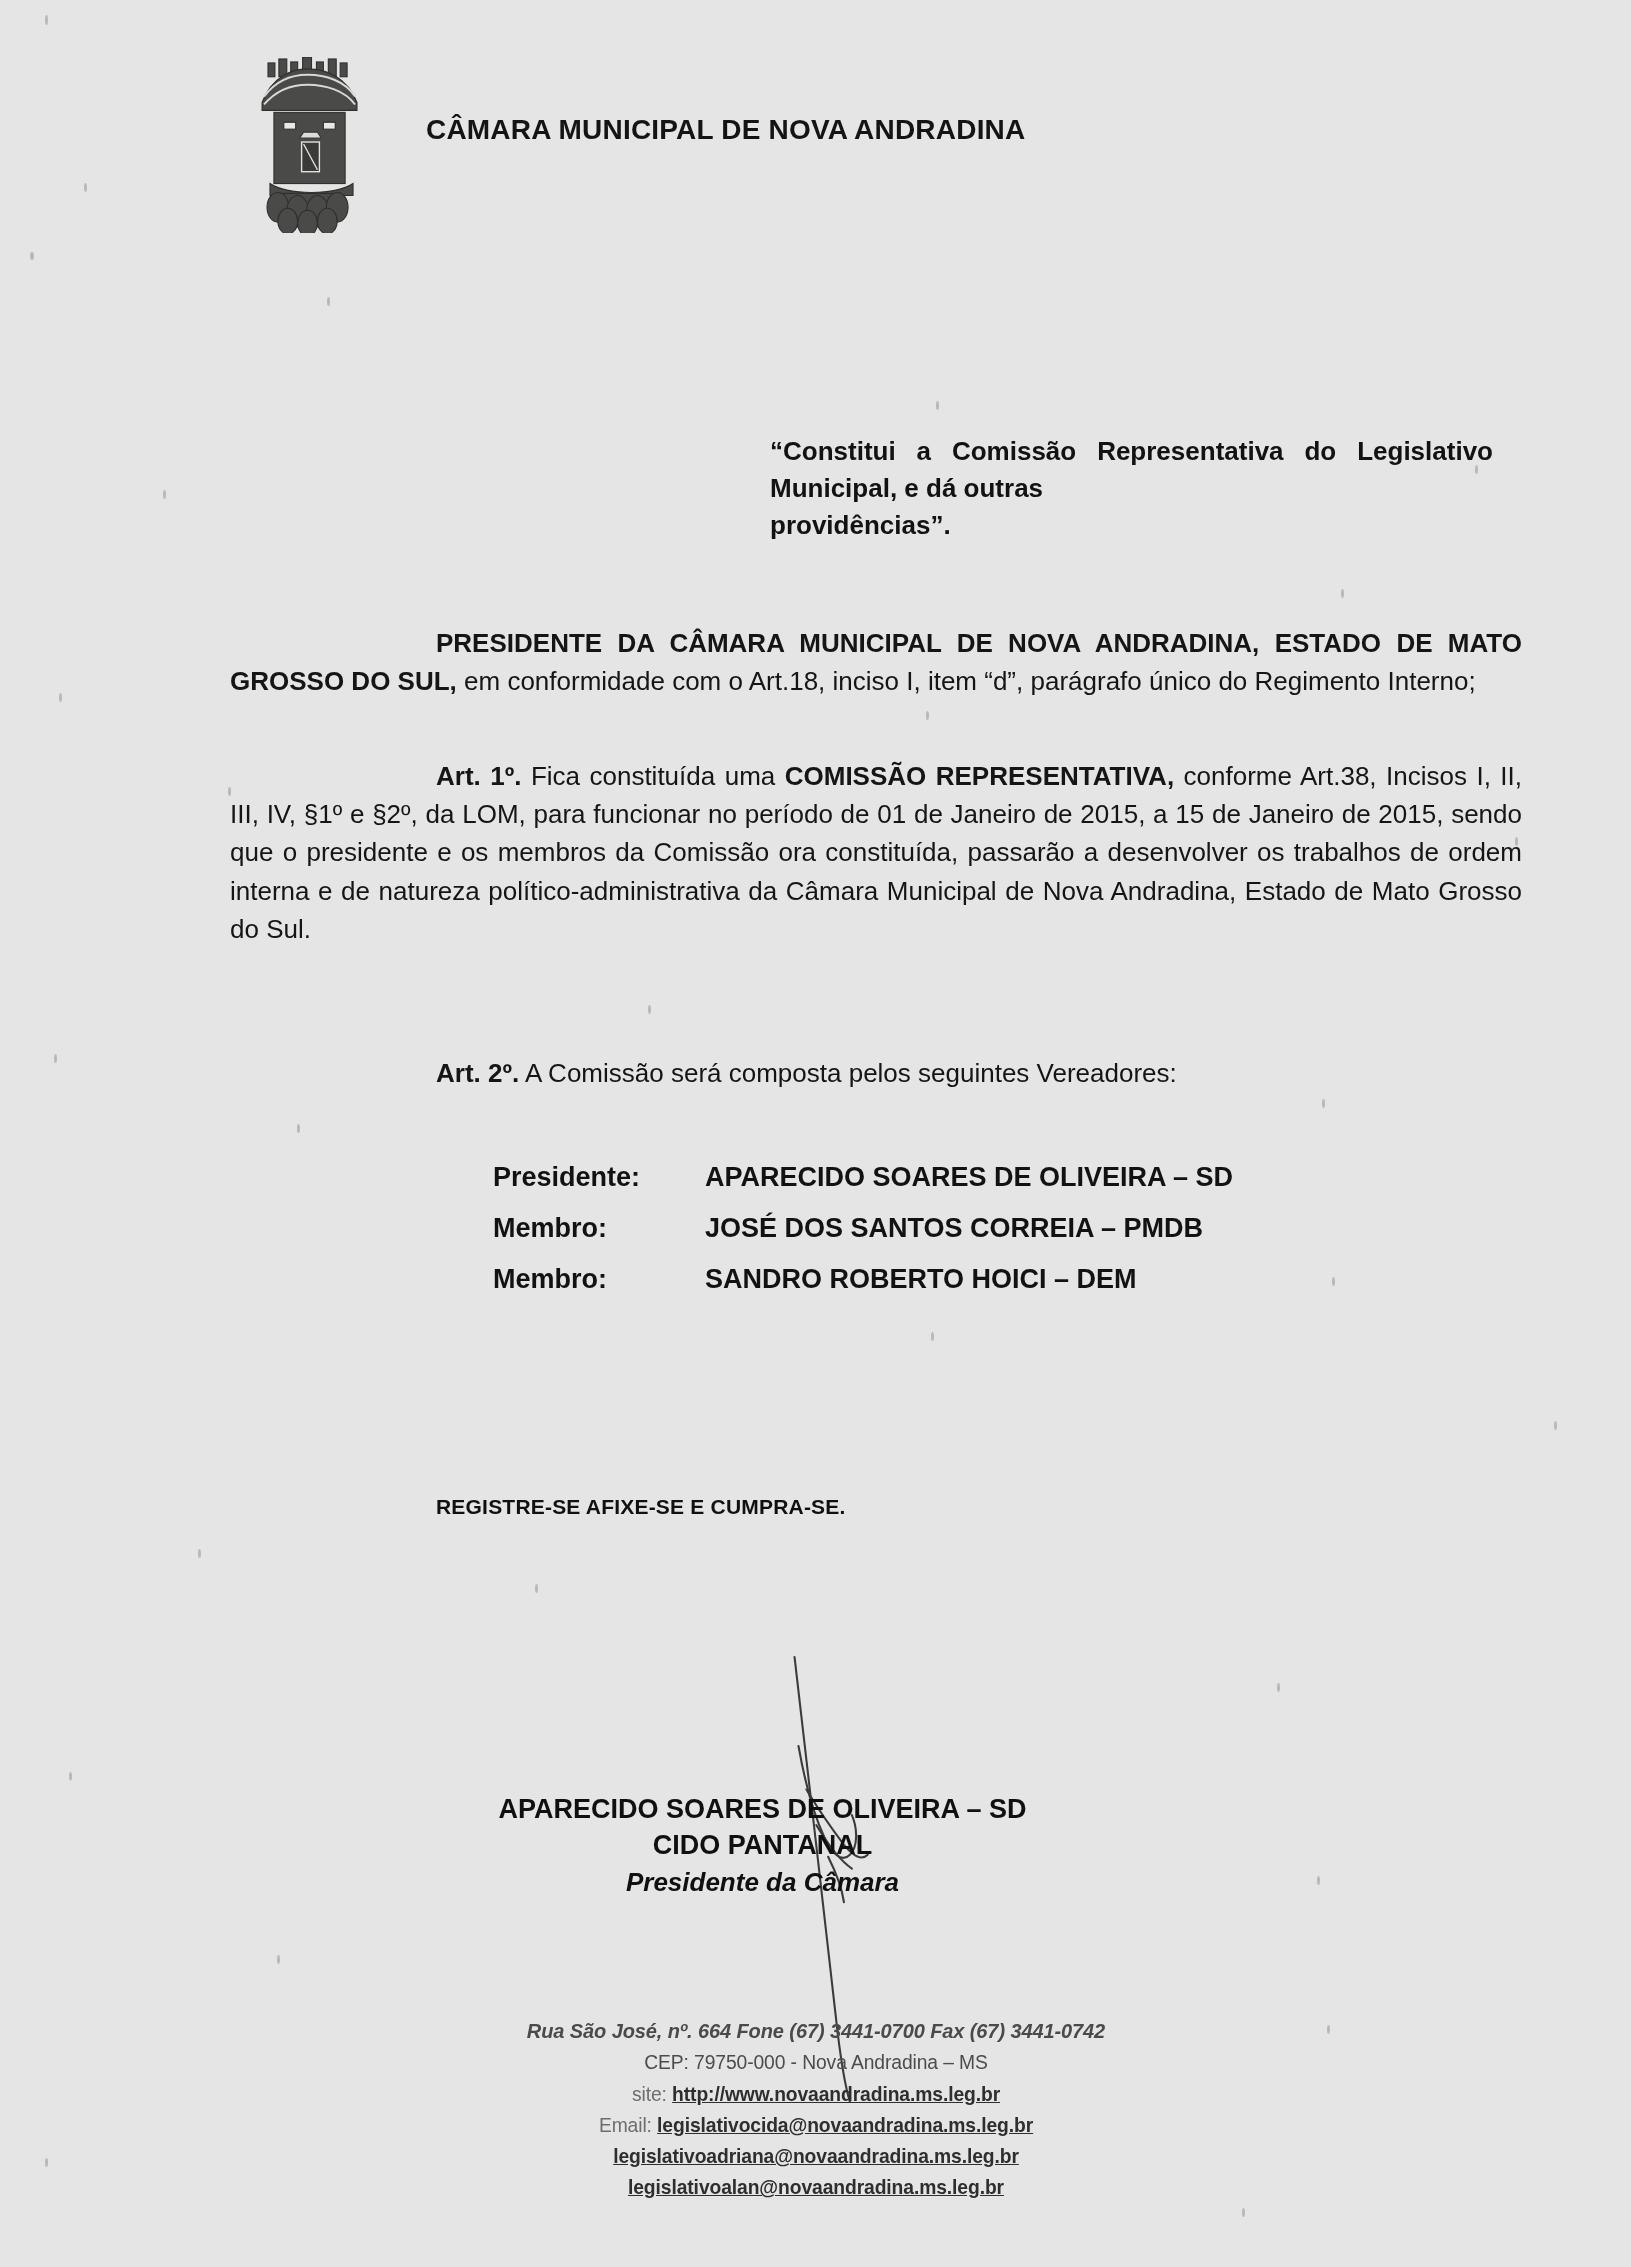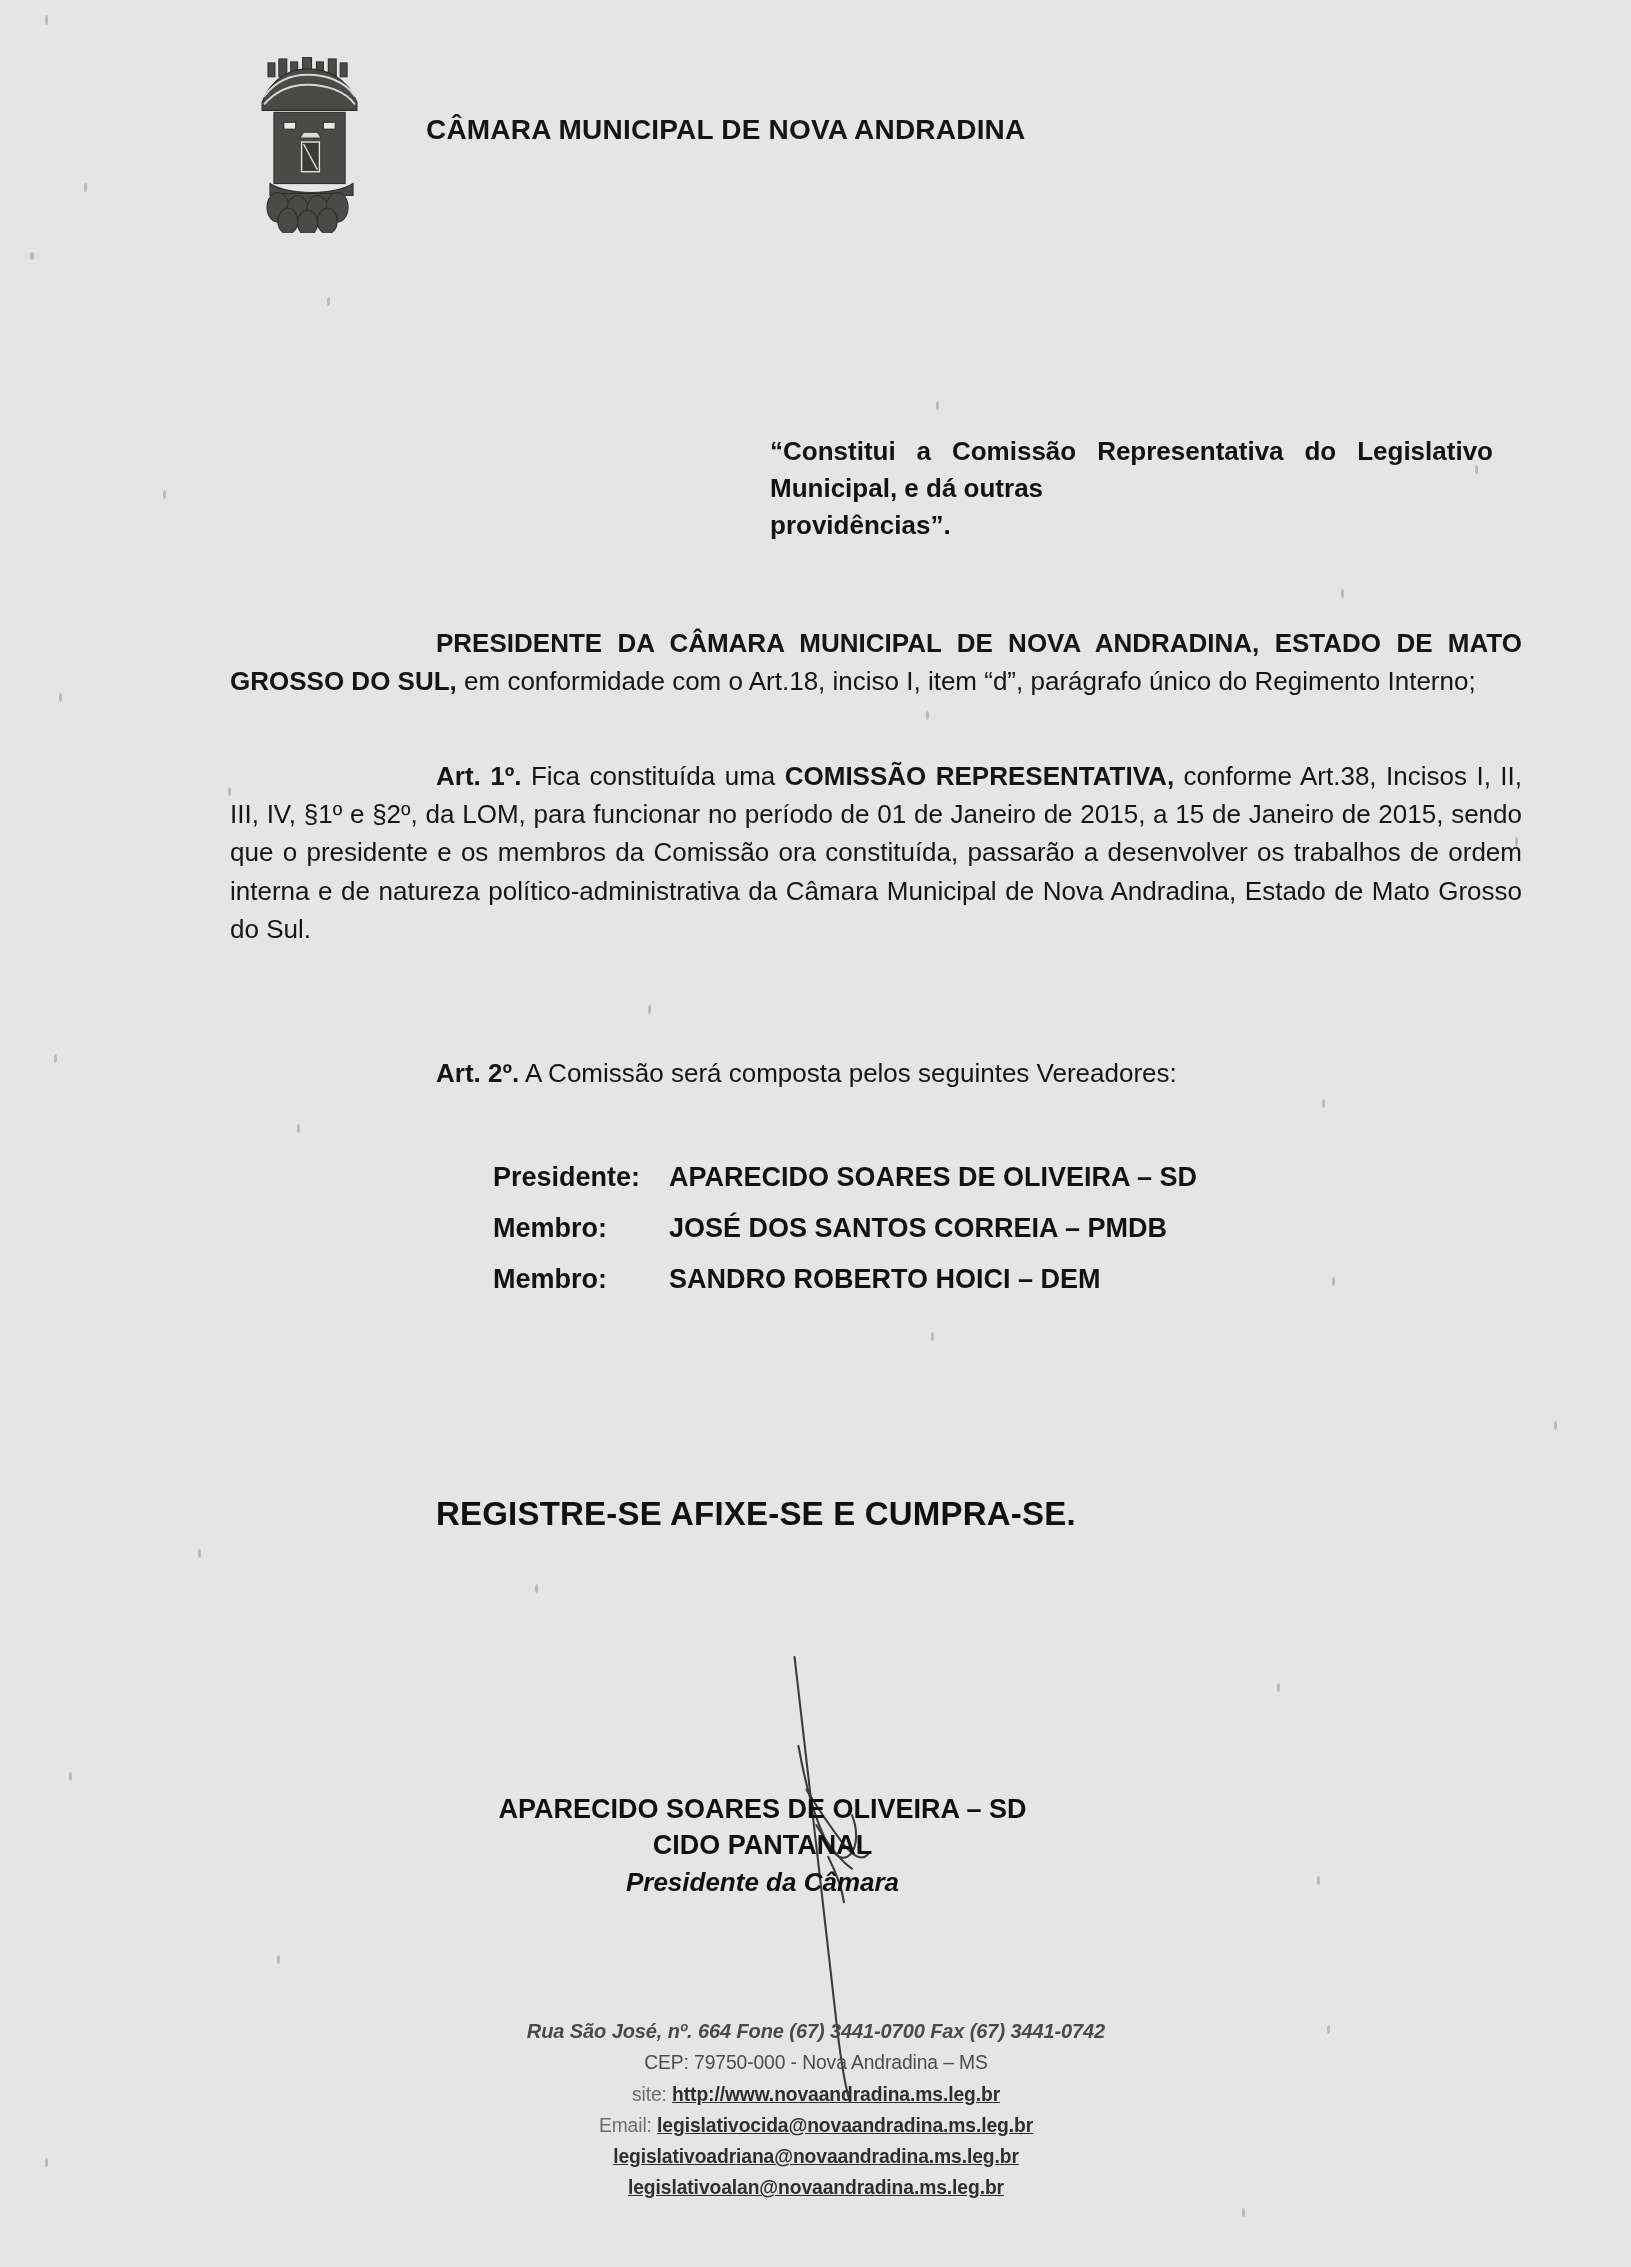--- a/index.html
+++ b/index.html
@@ -129,29 +129,30 @@
     top: 1164px;
     font-size: 27px;
     font-weight: 700;
     color: #121212;
   }
   .member-row {
     display: flex;
     line-height: 1.0;
     margin-bottom: 24px;
     white-space: nowrap;
+    gap: 36px;
   }
   .member-role { width: 176px; flex: 0 0 176px; }
   .member-name { }
 
   .registre {
     position: absolute;
     left: 436px;
     top: 1495px;
-    font-size: 33px;
+    font-size: 21px;
     font-weight: 700;
     letter-spacing: 0.2px;
     color: #101010;
     white-space: nowrap;
   }
 
   .gabinete {
     position: absolute;
     left: 798px;
     top: 1627px;

